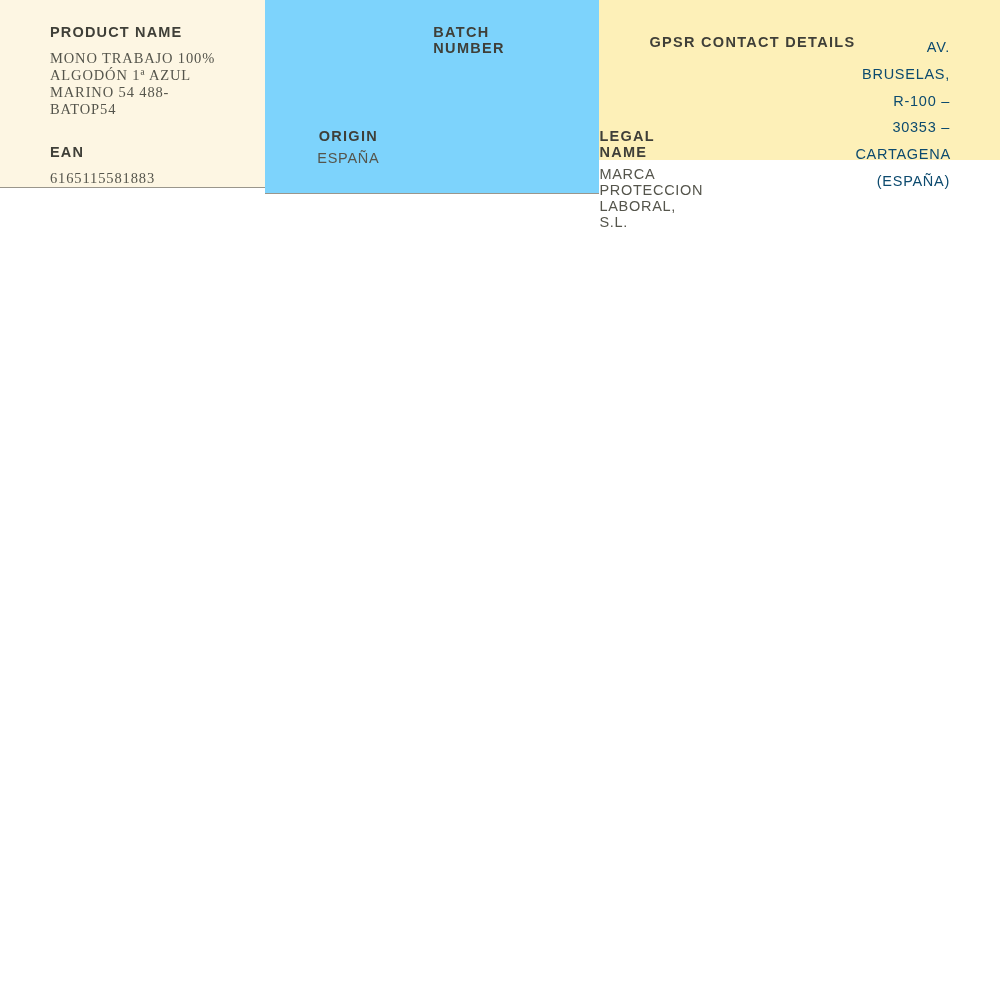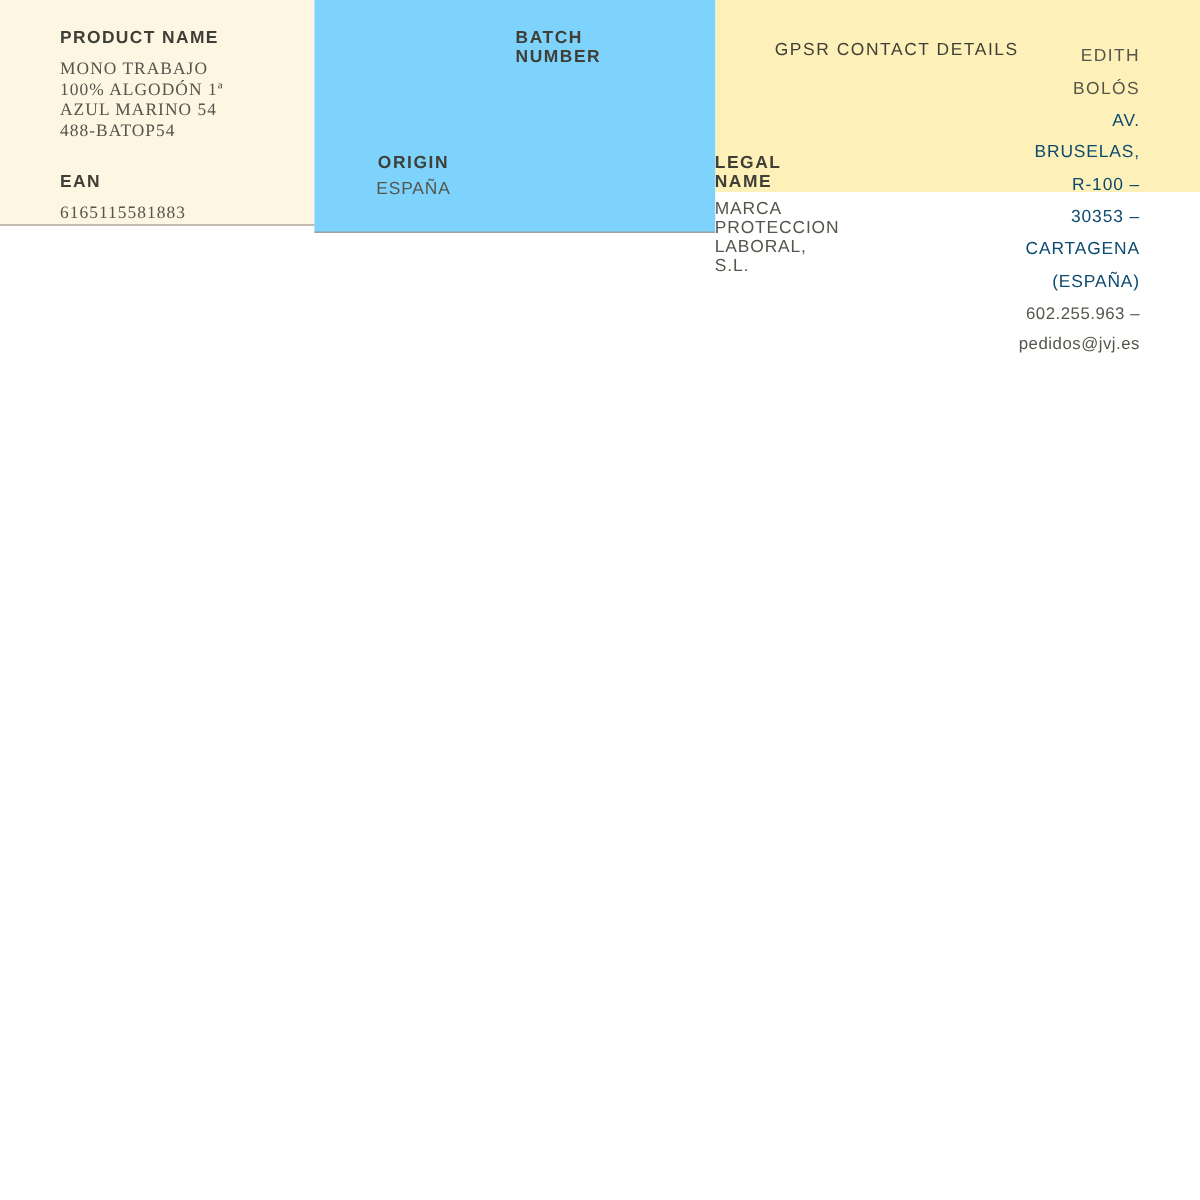--- a/index.html
+++ b/index.html
@@ -94,21 +94,21 @@
     background: #fdf0b8;
     height: 160px;
     box-sizing: border-box;
     padding: 34px 50px 0 50px;
     display: flex;
     justify-content: space-between;
     align-items: flex-start;
   }
   .footer-title {
     font-size: 14.5px;
-    font-weight: normal;
+    font-weight: bold;
     letter-spacing: 0.09em;
     color: #3f3f38;
     text-transform: uppercase;
     white-space: nowrap;
   }
   .footer-right {
     text-align: right;
     line-height: 1.85;
   }
   .footer-name {
@@ -161,19 +161,17 @@
       <div class="details-col col-center col-left-pad">
         <p class="det-label">LEGAL NAME</p>
         <p class="det-value">MARCA PROTECCION LABORAL, S.L.</p>
       </div>
     </div>
   </div>
 
   <div class="footer-block">
     <div class="footer-title">GPSR CONTACT DETAILS</div>
     <div class="footer-right">
-      <div class="footer-name">EDITH BOLÓS</div>
       <div class="footer-address">AV. BRUSELAS, R-100 – 30353 – CARTAGENA (ESPAÑA)</div>
-      <div class="footer-contact">602.255.963 – pedidos@jvj.es</div>
     </div>
   </div>
 
 </div>
 
 </body></html>

